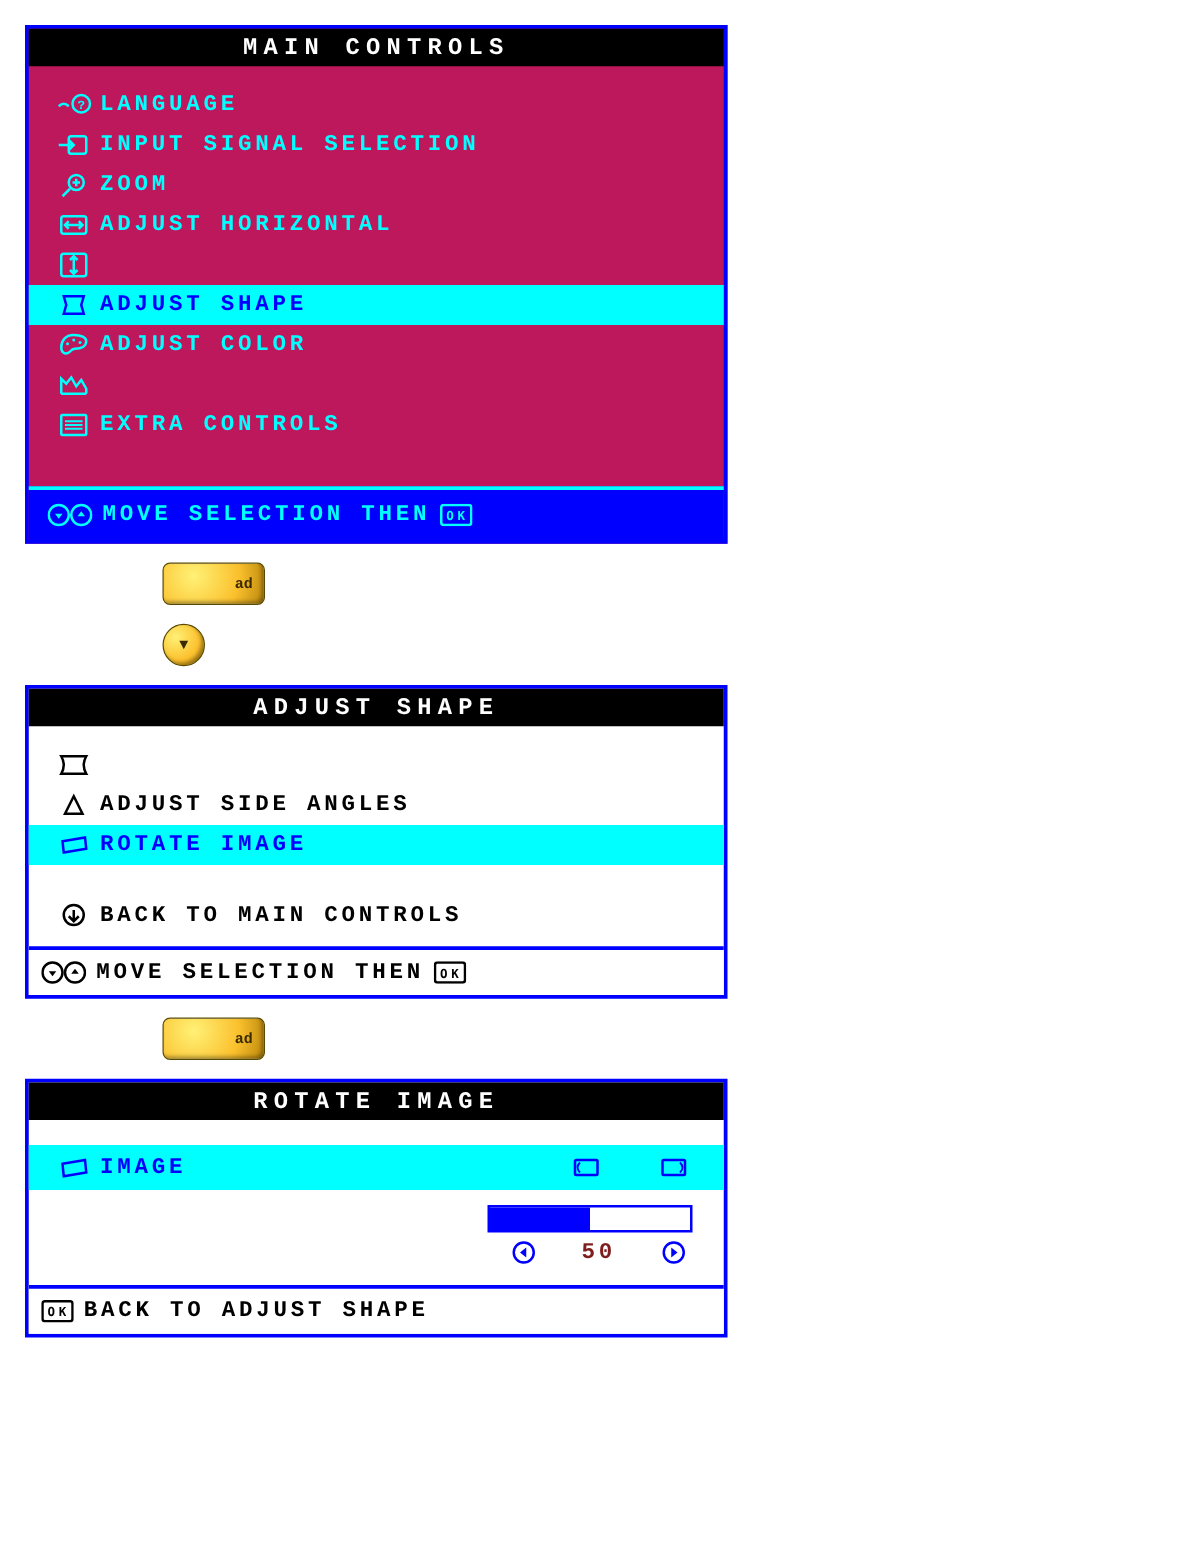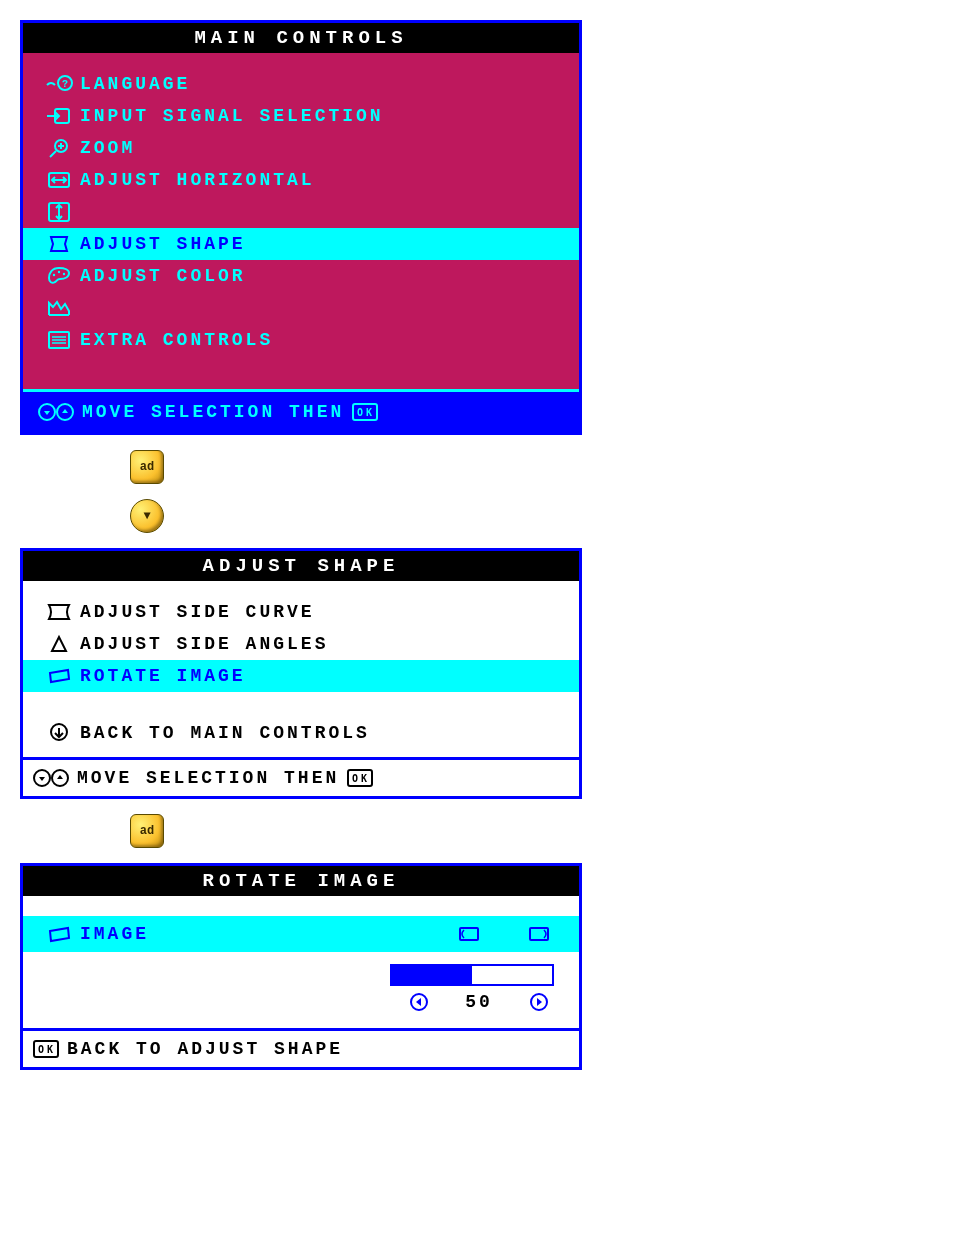--- a/index.html
+++ b/index.html
@@ -92,20 +92,21 @@
     justify-content: center;
     margin: 15px 0 15px 110px;
     font-size: 12px;
     font-weight: bold;
     color: #3a2a00;
     box-shadow: inset -2px -2px 3px rgba(0,0,0,.3);
     letter-spacing: 0;
   }
   .physical-btn.square {
     border-radius: 6px;
+    padding-left: 48px;
   }
   svg { display:block; }
   
   .rotate-row {
     display:flex;
     align-items:center;
     background:#00ffff;
     margin: 0 -15px;
     padding: 2px 15px;
     min-height:32px;
@@ -135,21 +136,21 @@
     position:absolute;
     left:0; top:0; bottom:0;
     background:#0000ff;
   }
   .value-row {
     display:flex;
     align-items:center;
     justify-content:flex-end;
     gap:30px;
     padding: 0 15px 8px 0;
-    color:#000000;
+    color:#7f1d1d;
   }
 </style>
 </head>
 <body>
 
 <div class="osd-panel blue-bg">
   <div class="title-bar">MAIN CONTROLS</div>
   <div class="menu-body">
 
     <div class="menu-item">
@@ -280,21 +281,20 @@
 <div class="osd-panel white-panel">
   <div class="title-bar">ADJUST SHAPE</div>
   <div class="menu-body">
 
     <div class="menu-item">
       <span class="icon-cell">
         <svg width="30" height="20" viewBox="0 0 30 20">
             <path d="M5 3 L25 3 Q21 10 25 17 L5 17 Q9 10 5 3 Z" fill="none" stroke="black" stroke-width="2"></path>
           </svg>
       </span>
-      <span class="label-cell">ADJUST SIDE CURVE</span>
     </div>
 
     <div class="menu-item">
       <span class="icon-cell">
         <svg width="30" height="20" viewBox="0 0 30 20">
             <path d="M8 17 L15 3 L22 17 Z" fill="none" stroke="black" stroke-width="2"></path>
           </svg>
       </span>
       <span class="label-cell">ADJUST SIDE ANGLES</span>
     </div>

